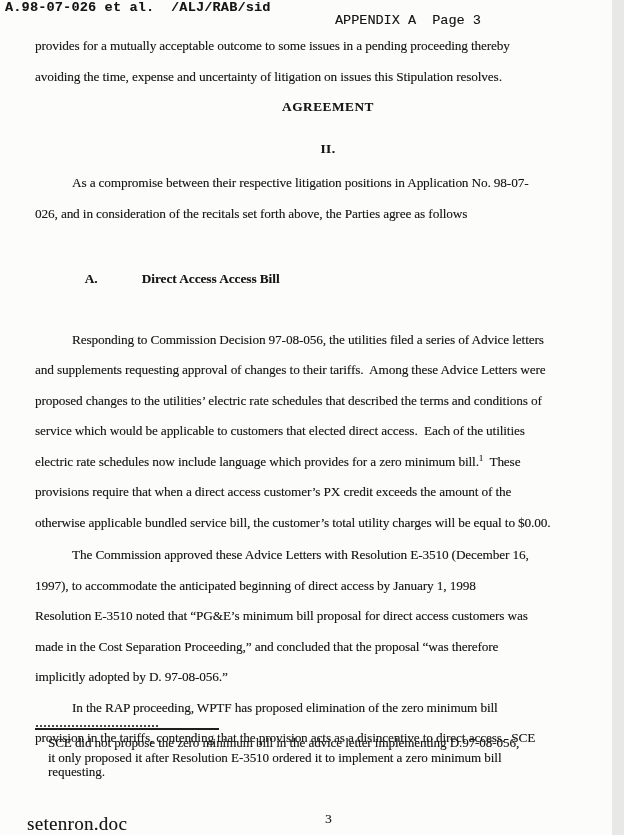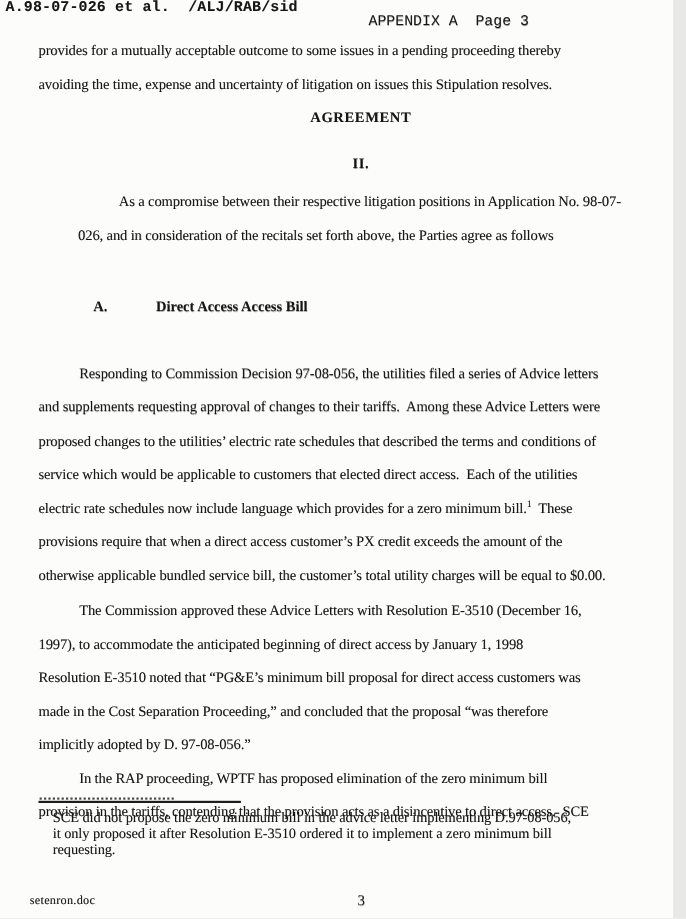--- a/index.html
+++ b/index.html
@@ -28,35 +28,35 @@
   
   .content{
     position:absolute;left:35px;top:31px;width:586px;
     font-size:13.2px;line-height:30.5px;
   }
   .ln{white-space:pre;letter-spacing:-0.1px;}
   .ind{padding-left:37px;}
   .center{text-align:center;}
   .sec-num{margin-top:11px;font-weight:600;letter-spacing:0.5px;}
   .sec-title{font-weight:700;letter-spacing:0.6px;}
-  .p-compromise{margin-top:4px;margin-left:36px;}
+  .p-compromise{margin-top:4px;}
   .subhead{margin-top:4px;font-weight:700;padding-left:30px;white-space:pre;}
   .subhead .letter{display:inline-block;width:57px;}
   .p-commission{margin-top:2px;}
   sup{font-size:9px;vertical-align:super;line-height:0;}
   
   .fn-rule-dots{position:absolute;left:36px;top:725px;width:122px;border-top:2px dotted #4a4a4a;}
   .fn-rule{position:absolute;left:35px;top:728px;width:184px;border-top:2px solid #1d1d1d;}
   .footnote{
     position:absolute;left:48px;top:736px;width:566px;
     font-size:13px;line-height:14.6px;
   }
   .footnote .ln{white-space:pre;letter-spacing:-0.05px;}
   
-  .doc-name{position:absolute;left:27px;top:813px;font-size:11px;letter-spacing:0.3px;}
+  .doc-name{position:absolute;left:27px;top:813px;font-size:19px;letter-spacing:0.3px;}
   .page-num{position:absolute;left:325px;top:811px;font-size:13.5px;}
 </style>
 </head>
 <body>
 
 <div class="page">
 
   <div class="docket">A.98-07-026 et al.  /ALJ/RAB/sid</div>
   <div class="appendix">APPENDIX A  Page 3</div>
 

